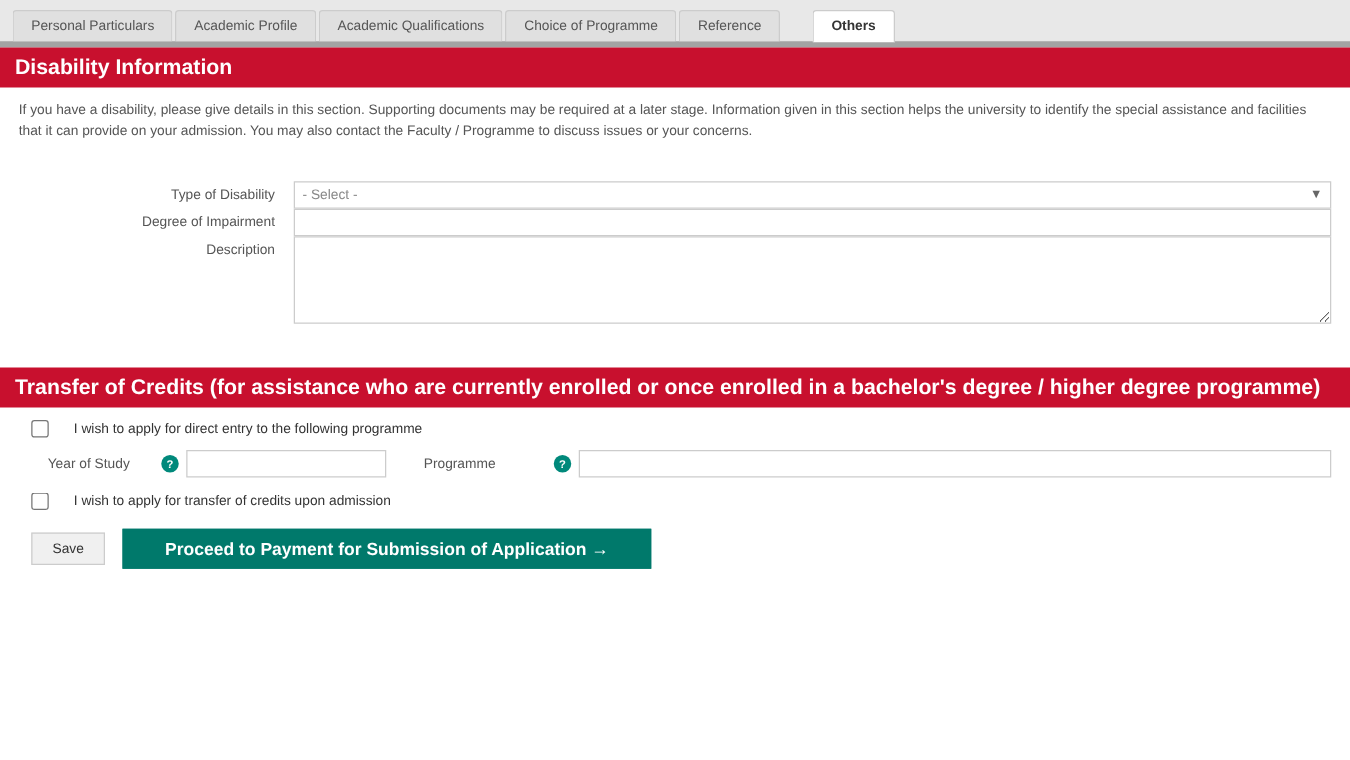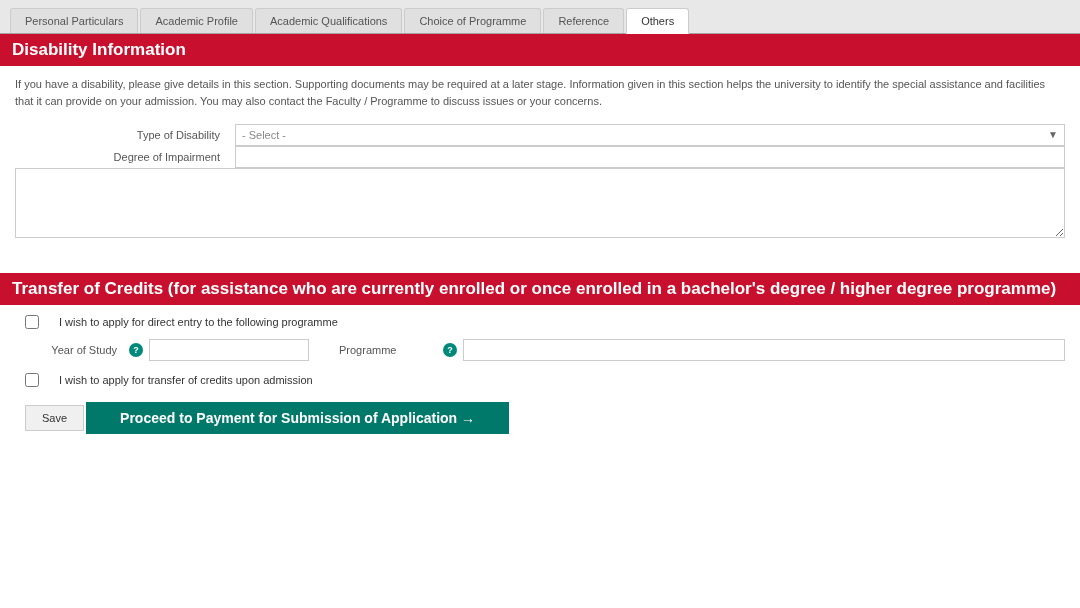--- a/index.html
+++ b/index.html
@@ -16,58 +16,59 @@
       margin: 0 auto;
       padding: 0;
     }
 
     
     .tabs-bar {
       background: #e8e8e8;
       padding: 8px 10px 0 10px;
       display: flex;
       gap: 2px;
-      border-bottom: 1px solid #a3a3a3;
+      border-bottom: 5px solid #a3a3a3;
     }
     .tab-item {
       padding: 6px 14px;
       background: #e0e0e0;
       border: 1px solid #ccc;
       border-bottom: none;
       cursor: pointer;
       font-size: 11px;
       color: #555;
       border-radius: 3px 3px 0 0;
     }
     .tab-item.active {
       background: #fff;
       color: #333;
-      font-weight: normal;
+      font-weight: bold;
       border-bottom: 1px solid #fff;
       margin-bottom: -1px;
+      margin-left: 24px;
     }
 
     
     .section-header {
       background: #c8102e;
       color: #ffffff;
       padding: 6px 12px;
       font-size: 17px;
       font-weight: bold;
     }
 
     .content-area {
       padding: 10px 15px;
     }
 
     .info-text {
       font-size: 11px;
       color: #555;
       line-height: 1.5;
-      margin-bottom: 15px;
+      margin-bottom: 32px;
     }
 
     
     .form-row {
       display: flex;
       align-items: flex-start;
     }
     .form-label {
       width: 220px;
       text-align: right;
@@ -135,21 +136,21 @@
     }
 
     .year-programme-row {
       display: flex;
       align-items: center;
       margin-bottom: 12px;
       padding-left: 10px;
     }
     .yp-label {
       width: 100px;
-      text-align: right;
+      text-align: center;
       padding-right: 8px;
       font-size: 11px;
       color: #555;
     }
     .yp-input {
       width: 160px;
       border: 1px solid #ccc;
       padding: 4px 6px;
       font-size: 11px;
     }
@@ -179,21 +180,21 @@
       flex: 1;
       border: 1px solid #ccc;
       padding: 4px 6px;
       font-size: 11px;
     }
 
     
     .buttons-row {
       display: flex;
       align-items: center;
-      gap: 2px;
+      gap: 14px;
       padding-left: 10px;
       margin-top: 15px;
     }
     .btn-save {
       padding: 6px 16px;
       background: #f0f0f0;
       border: 1px solid #ccc;
       font-size: 11px;
       cursor: pointer;
       color: #333;
@@ -240,20 +241,21 @@
         <span class="select-arrow">▼</span>
       </div>
     </div>
 
     <div class="form-row">
       <div class="form-label">Degree of Impairment</div>
       <input type="text" class="form-control" style="">
     </div>
 
     <div class="form-row">
+      <div class="form-label">Description</div>
       <textarea class="form-textarea" style=""></textarea>
     </div>
   </div>
 
   <div class="section-gap"></div>
 
   <div class="transfer-section">
     <div class="section-header">Transfer of Credits (for assistance who are currently enrolled or once enrolled in a bachelor's degree / higher degree programme)</div>
     <div class="content-area">
 

